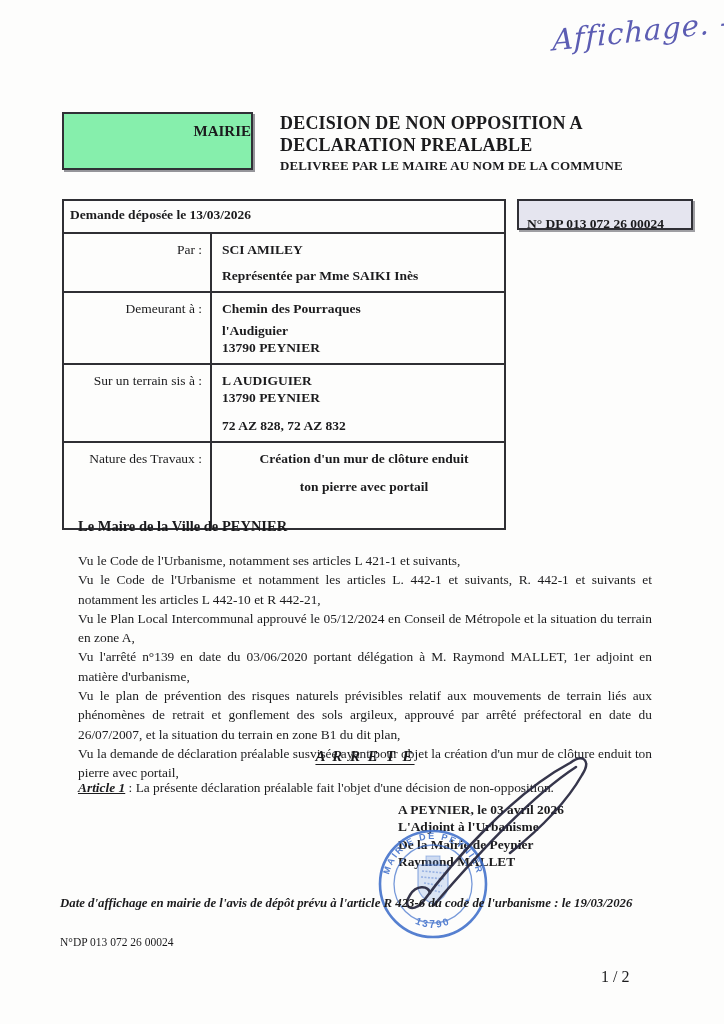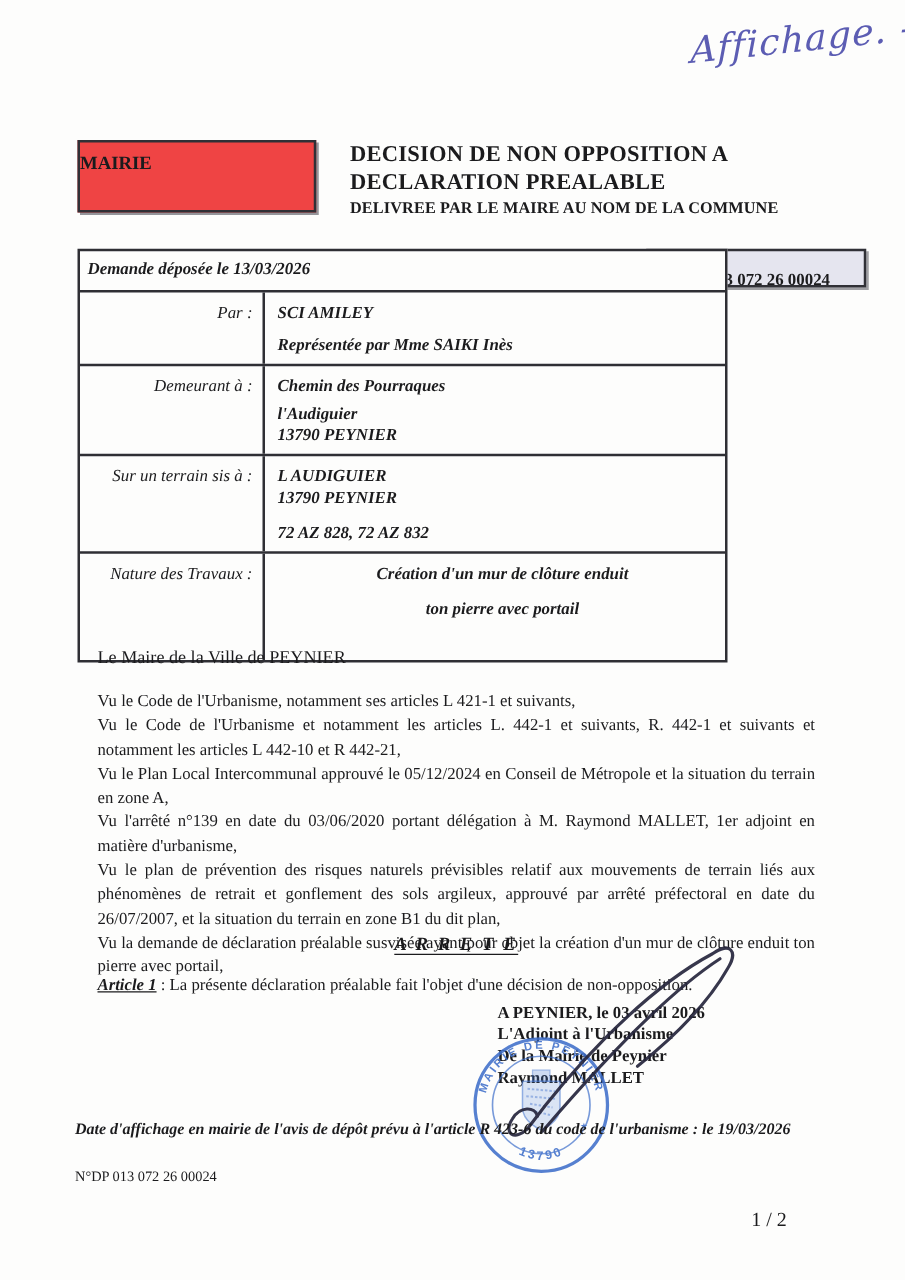--- a/index.html
+++ b/index.html
@@ -15,61 +15,61 @@
   .handwritten {
     position:absolute; left:552px; top:14px; width:180px;
     font-family:"DejaVu Serif",serif; font-style:italic;
     font-size:29px; color:#4f50ad; transform:rotate(-6deg) skewX(-6deg);
     letter-spacing:1px; opacity:.92;
   }
 
   
   .mairie-box {
     position:absolute; left:62px; top:112px; width:191px; height:58px;
-    background:#ef4444; border:2px solid #303036;
+    background:#86efac; border:2px solid #303036;
     box-shadow:2px 2px 0 rgba(45,45,55,.5);
-    text-align:left; font-weight:bold; font-size:15px;
+    text-align:right; font-weight:bold; font-size:15px;
     padding-top:8px; line-height:19px;
   }
 
   
   .doc-title { position:absolute; left:280px; top:112px; width:400px; }
   .title-main { font-weight:bold; font-size:18px; line-height:22px; letter-spacing:.2px; }
   .title-sub  { font-weight:bold; font-size:13px; margin-top:2px; letter-spacing:.1px; }
 
   
   .ref-box {
     position:absolute; left:517px; top:199px; width:176px; height:31px;
     background:#e5e5ef; border:2px solid #303036;
     box-shadow:2px 2px 0 rgba(45,45,55,.45);
     font-weight:bold; font-size:13.5px; padding:15px 0 0 8px;
   }
 
   
   .doc-table {
-    position:absolute; left:62px; top:199px; width:520px;
-    border:2px solid #2f2f34; font-size:13.5px; background:#fdfdfc;font-style:italic;
+    position:absolute; left:62px; top:199px; width:444px;
+    border:2px solid #2f2f34; font-size:13.5px; background:#fdfdfc;
   }
   .t-row { display:flex; border-top:2px solid #2f2f34; }
   .t-row.first { border-top:none; }
   .row-deposited { font-weight:bold; padding:6px 8px 6px 6px; min-height:31px; width:100%; }
   .t-label { width:146px; text-align:right; padding:7px 8px 0 4px; line-height:17px; }
   .t-value { flex:1; border-left:2px solid #2f2f34; font-weight:bold;
              padding:7px 8px 7px 10px; line-height:17px; }
   .v-line { min-height:17px; }
   .gap8  { margin-top:9px; }
   .gap6  { margin-top:5px; }
   .gap10 { margin-top:11px; }
   .row-par  .t-value { min-height:46px; }
   .row-dem  .t-value { min-height:70px; }
   .row-ter  .t-value { min-height:59px; }
   .row-nat  .t-value { min-height:85px; text-align:center; padding-left:14px; padding-right:2px; }
 
   
-  .intro { position:absolute; left:78px; top:518px; font-weight:normal; font-size:14.5px; }
+  .intro { position:absolute; left:78px; top:518px; font-weight:bold; font-size:14.5px; }
   .vu-block { position:absolute; left:78px; top:551px; width:574px;
               font-size:13.4px; line-height:19.3px; text-align:justify; }
   .vu-block p { margin:0; }
 
   .arrete { position:absolute; left:78px; top:747px; width:574px; text-align:center; }
   .arrete span {
     font-weight:bold; font-style:italic; font-size:15px; letter-spacing:2px;
     text-decoration:underline; text-underline-offset:3px;
   }
 

